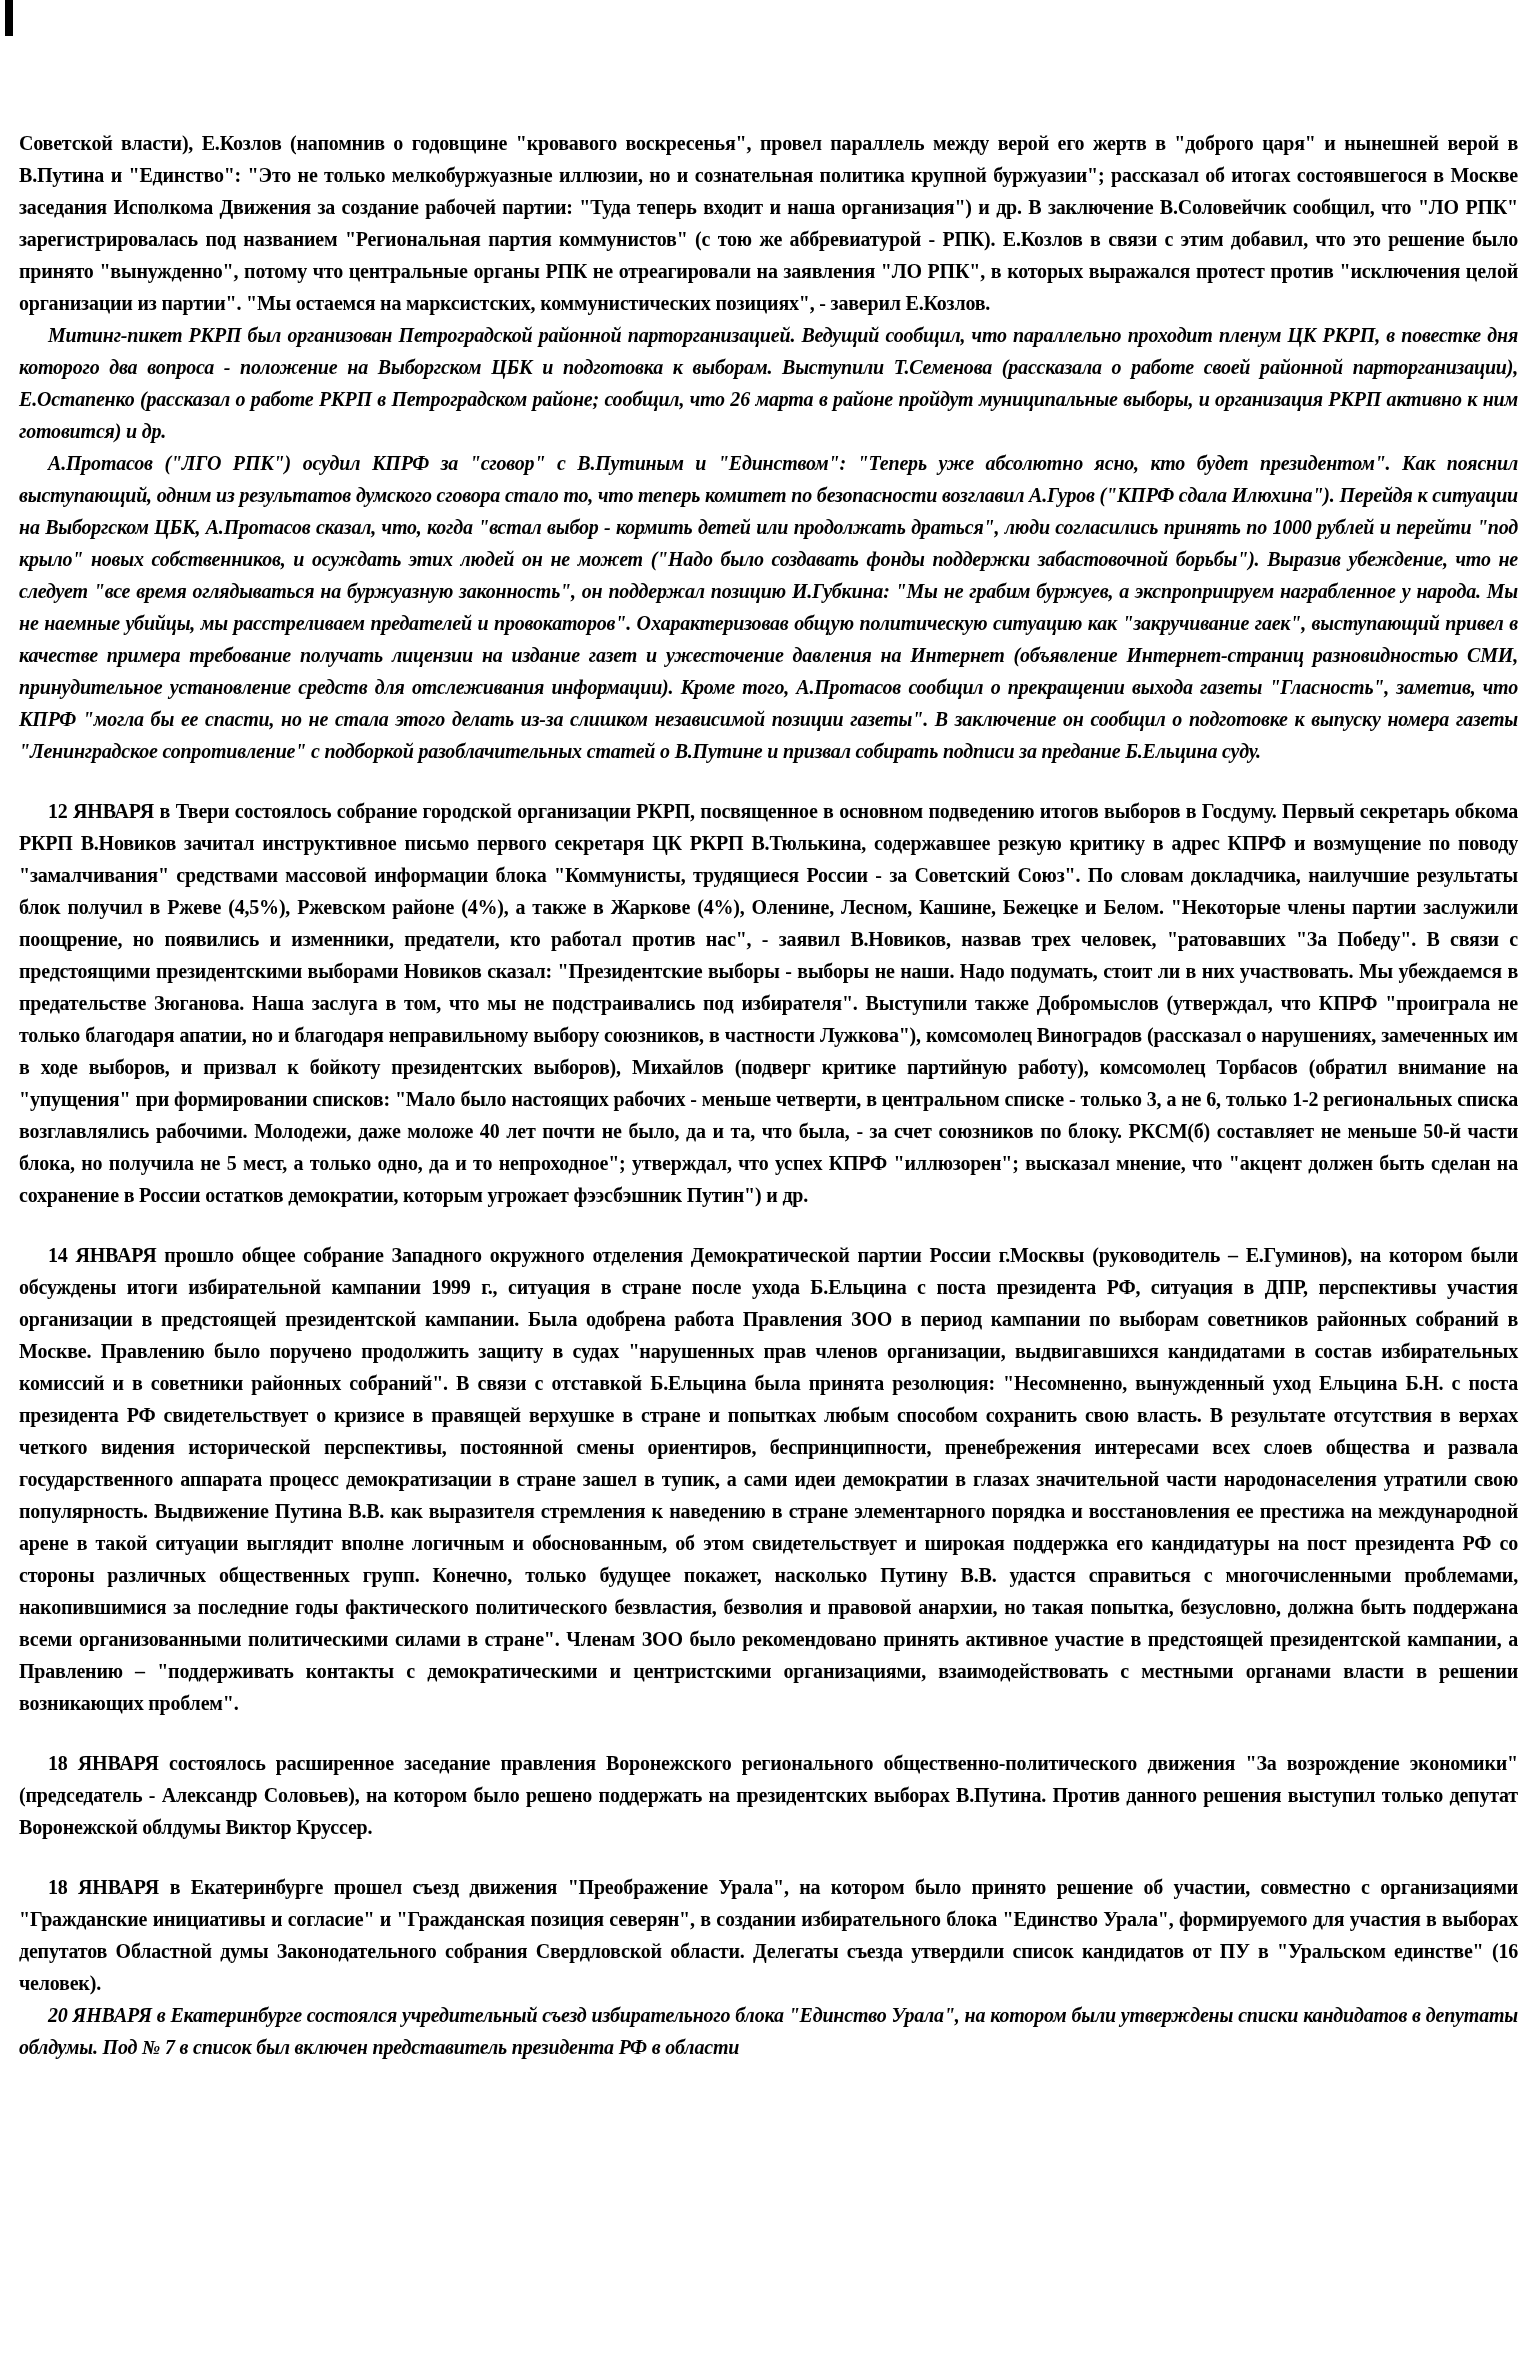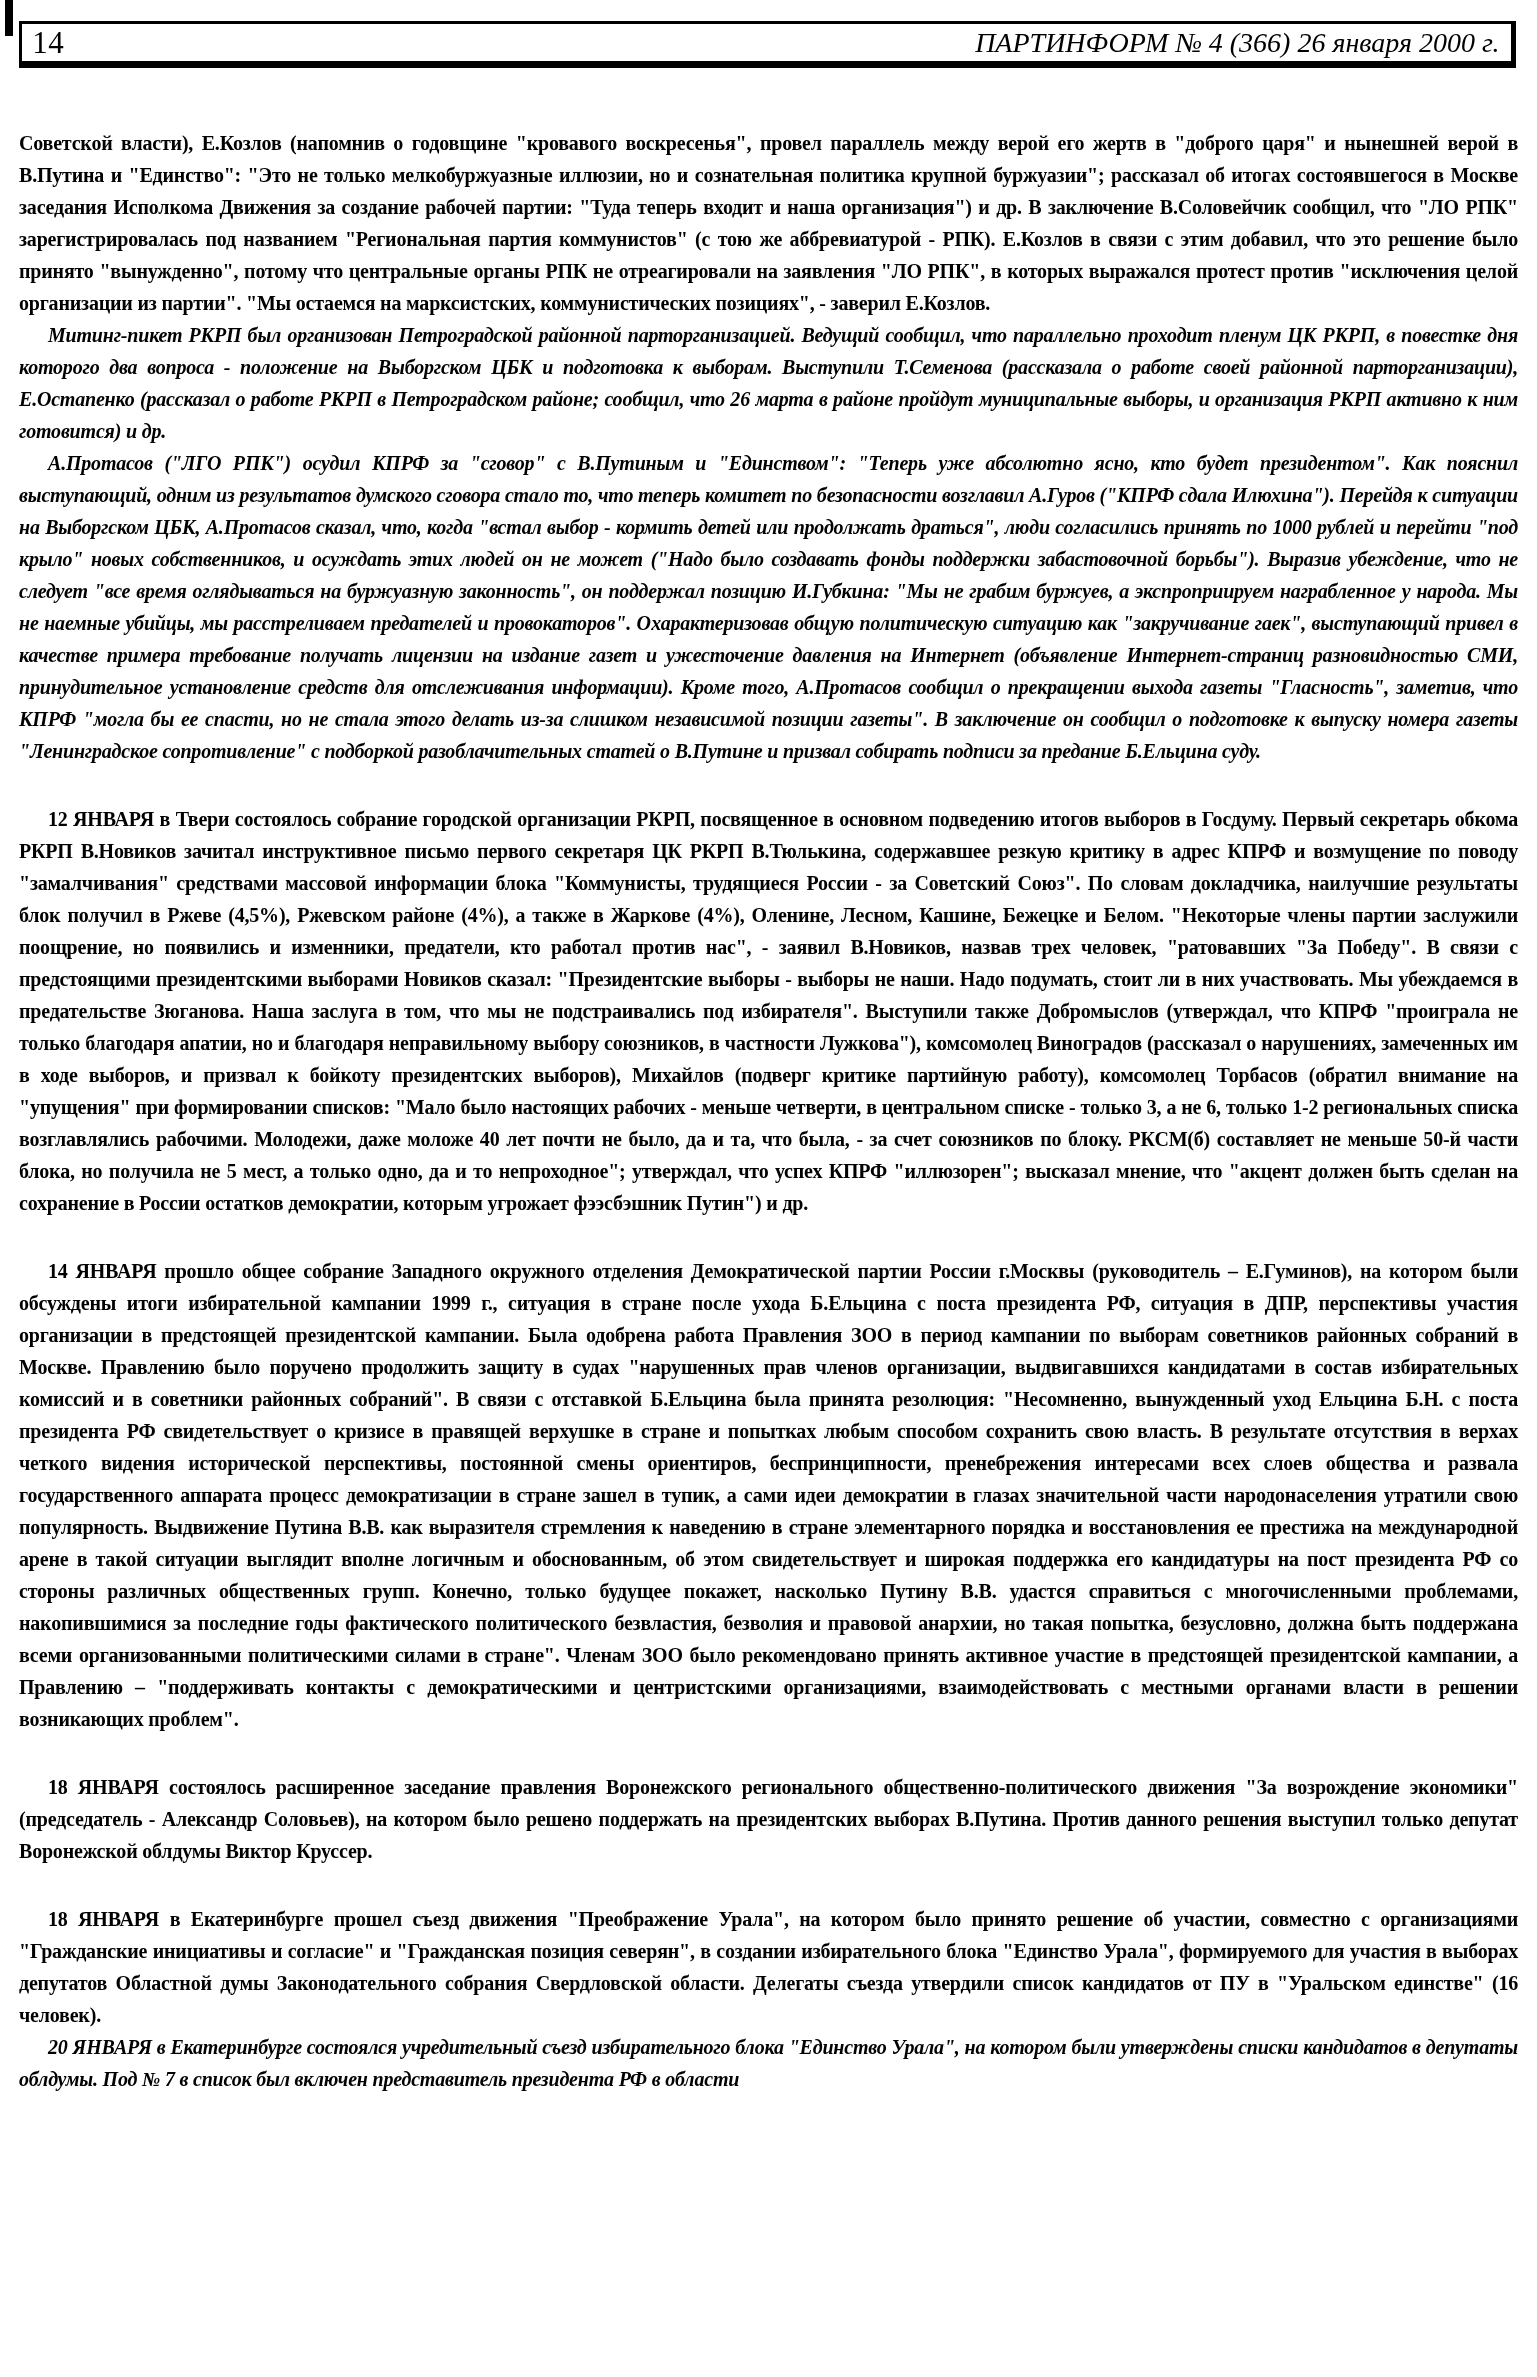--- a/index.html
+++ b/index.html
@@ -66,34 +66,30 @@
     font-weight: bold;
     text-align: justify;
     letter-spacing: -0.2px;
   }
   .content p.para.indent {
     text-indent: 29px;
     font-style: italic;
   }
   .content p.para.section {
     text-indent: 29px;
-    margin-top: 36px;
+    margin-top: 28px;
   }
 </style>
 </head>
 <body>
 
 <div class="page">
 
   <div class="scan-artifact"></div>
 
-  <header class="masthead">
-    <span class="page-number">14</span>
-    <span class="journal-title">ПАРТИНФОРМ № 4 (366) 26 января 2000 г.</span>
-  </header>
 
   <main class="content">
 
   <p class="para continuation">Советской власти), Е.Козлов (напомнив о годовщине "кровавого воскресенья", провел параллель между верой его жертв в "доброго царя" и нынешней верой в В.Путина и "Единство": "Это не только мелкобуржуазные иллюзии, но и сознательная политика крупной буржуазии"; рассказал об итогах состоявшегося в Москве заседания Исполкома Движения за создание рабочей партии: "Туда теперь входит и наша организация") и др. В заключение В.Соловейчик сообщил, что "ЛО РПК" зарегистрировалась под названием "Региональная партия коммунистов" (с тою же аббревиатурой - РПК). Е.Козлов в связи с этим добавил, что это решение было принято "вынужденно", потому что центральные органы РПК не отреагировали на заявления "ЛО РПК", в которых выражался протест против "исключения целой организации из партии". "Мы остаемся на марксистских, коммунистических позициях", - заверил Е.Козлов.</p>
       <p class="para indent">Митинг-пикет РКРП был организован Петроградской районной парторганизацией. Ведущий сообщил, что параллельно проходит пленум ЦК РКРП, в повестке дня которого два вопроса - положение на Выборгском ЦБК и подготовка к выборам. Выступили Т.Семенова (рассказала о работе своей районной парторганизации), Е.Остапенко (рассказал о работе РКРП в Петроградском районе; сообщил, что 26 марта в районе пройдут муниципальные выборы, и организация РКРП активно к ним готовится) и др.</p>
       <p class="para indent">А.Протасов ("ЛГО РПК") осудил КПРФ за "сговор" с В.Путиным и "Единством": "Теперь уже абсолютно ясно, кто будет президентом". Как пояснил выступающий, одним из результатов думского сговора стало то, что теперь комитет по безопасности возглавил А.Гуров ("КПРФ сдала Илюхина"). Перейдя к ситуации на Выборгском ЦБК, А.Протасов сказал, что, когда "встал выбор - кормить детей или продолжать драться", люди согласились принять по 1000 рублей и перейти "под крыло" новых собственников, и осуждать этих людей он не может ("Надо было создавать фонды поддержки забастовочной борьбы"). Выразив убеждение, что не следует "все время оглядываться на буржуазную законность", он поддержал позицию И.Губкина: "Мы не грабим буржуев, а экспроприируем награбленное у народа. Мы не наемные убийцы, мы расстреливаем предателей и провокаторов". Охарактеризовав общую политическую ситуацию как "закручивание гаек", выступающий привел в качестве примера требование получать лицензии на издание газет и ужесточение давления на Интернет (объявление Интернет-страниц разновидностью СМИ, принудительное установление средств для отслеживания информации). Кроме того, А.Протасов сообщил о прекращении выхода газеты "Гласность", заметив, что КПРФ "могла бы ее спасти, но не стала этого делать из-за слишком независимой позиции газеты". В заключение он сообщил о подготовке к выпуску номера газеты "Ленинградское сопротивление" с подборкой разоблачительных статей о В.Путине и призвал собирать подписи за предание Б.Ельцина суду.</p>
       <p class="para section">12 ЯНВАРЯ в Твери состоялось собрание городской организации РКРП, посвященное в основном подведению итогов выборов в Госдуму. Первый секретарь обкома РКРП В.Новиков зачитал инструктивное письмо первого секретаря ЦК РКРП В.Тюлькина, содержавшее резкую критику в адрес КПРФ и возмущение по поводу "замалчивания" средствами массовой информации блока "Коммунисты, трудящиеся России - за Советский Союз". По словам докладчика, наилучшие результаты блок получил в Ржеве (4,5%), Ржевском районе (4%), а также в Жаркове (4%), Оленине, Лесном, Кашине, Бежецке и Белом. "Некоторые члены партии заслужили поощрение, но появились и изменники, предатели, кто работал против нас", - заявил В.Новиков, назвав трех человек, "ратовавших "За Победу". В связи с предстоящими президентскими выборами Новиков сказал: "Президентские выборы - выборы не наши. Надо подумать, стоит ли в них участвовать. Мы убеждаемся в предательстве Зюганова. Наша заслуга в том, что мы не подстраивались под избирателя". Выступили также Добромыслов (утверждал, что КПРФ "проиграла не только благодаря апатии, но и благодаря неправильному выбору союзников, в частности Лужкова"), комсомолец Виноградов (рассказал о нарушениях, замеченных им в ходе выборов, и призвал к бойкоту президентских выборов), Михайлов (подверг критике партийную работу), комсомолец Торбасов (обратил внимание на "упущения" при формировании списков: "Мало было настоящих рабочих - меньше четверти, в центральном списке - только 3, а не 6, только 1-2 региональных списка возглавлялись рабочими. Молодежи, даже моложе 40 лет почти не было, да и та, что была, - за счет союзников по блоку. РКСМ(б) составляет не меньше 50-й части блока, но получила не 5 мест, а только одно, да и то непроходное"; утверждал, что успех КПРФ "иллюзорен"; высказал мнение, что "акцент должен быть сделан на сохранение в России остатков демократии, которым угрожает фээсбэшник Путин") и др.</p>
       <p class="para section">14 ЯНВАРЯ прошло общее собрание Западного окружного отделения Демократической партии России г.Москвы (руководитель – Е.Гуминов), на котором были обсуждены итоги избирательной кампании 1999 г., ситуация в стране после ухода Б.Ельцина с поста президента РФ, ситуация в ДПР, перспективы участия организации в предстоящей президентской кампании. Была одобрена работа Правления ЗОО в период кампании по выборам советников районных собраний в Москве. Правлению было поручено продолжить защиту в судах "нарушенных прав членов организации, выдвигавшихся кандидатами в состав избирательных комиссий и в советники районных собраний". В связи с отставкой Б.Ельцина была принята резолюция: "Несомненно, вынужденный уход Ельцина Б.Н. с поста президента РФ свидетельствует о кризисе в правящей верхушке в стране и попытках любым способом сохранить свою власть. В результате отсутствия в верхах четкого видения исторической перспективы, постоянной смены ориентиров, беспринципности, пренебрежения интересами всех слоев общества и развала государственного аппарата процесс демократизации в стране зашел в тупик, а сами идеи демократии в глазах значительной части народонаселения утратили свою популярность. Выдвижение Путина В.В. как выразителя стремления к наведению в стране элементарного порядка и восстановления ее престижа на международной арене в такой ситуации выглядит вполне логичным и обоснованным, об этом свидетельствует и широкая поддержка его кандидатуры на пост президента РФ со стороны различных общественных групп. Конечно, только будущее покажет, насколько Путину В.В. удастся справиться с многочисленными проблемами, накопившимися за последние годы фактического политического безвластия, безволия и правовой анархии, но такая попытка, безусловно, должна быть поддержана всеми организованными политическими силами в стране". Членам ЗОО было рекомендовано принять активное участие в предстоящей президентской кампании, а Правлению – "поддерживать контакты с демократическими и центристскими организациями, взаимодействовать с местными органами власти в решении возникающих проблем".</p>
       <p class="para section">18 ЯНВАРЯ состоялось расширенное заседание правления Воронежского регионального общественно-политического движения "За возрождение экономики" (председатель - Александр Соловьев), на котором было решено поддержать на президентских выборах В.Путина. Против данного решения выступил только депутат Воронежской облдумы Виктор Круссер.</p>
       <p class="para section">18 ЯНВАРЯ в Екатеринбурге прошел съезд движения "Преображение Урала", на котором было принято решение об участии, совместно с организациями "Гражданские инициативы и согласие" и "Гражданская позиция северян", в создании избирательного блока "Единство Урала", формируемого для участия в выборах депутатов Областной думы Законодательного собрания Свердловской области. Делегаты съезда утвердили список кандидатов от ПУ в "Уральском единстве" (16 человек).</p>

